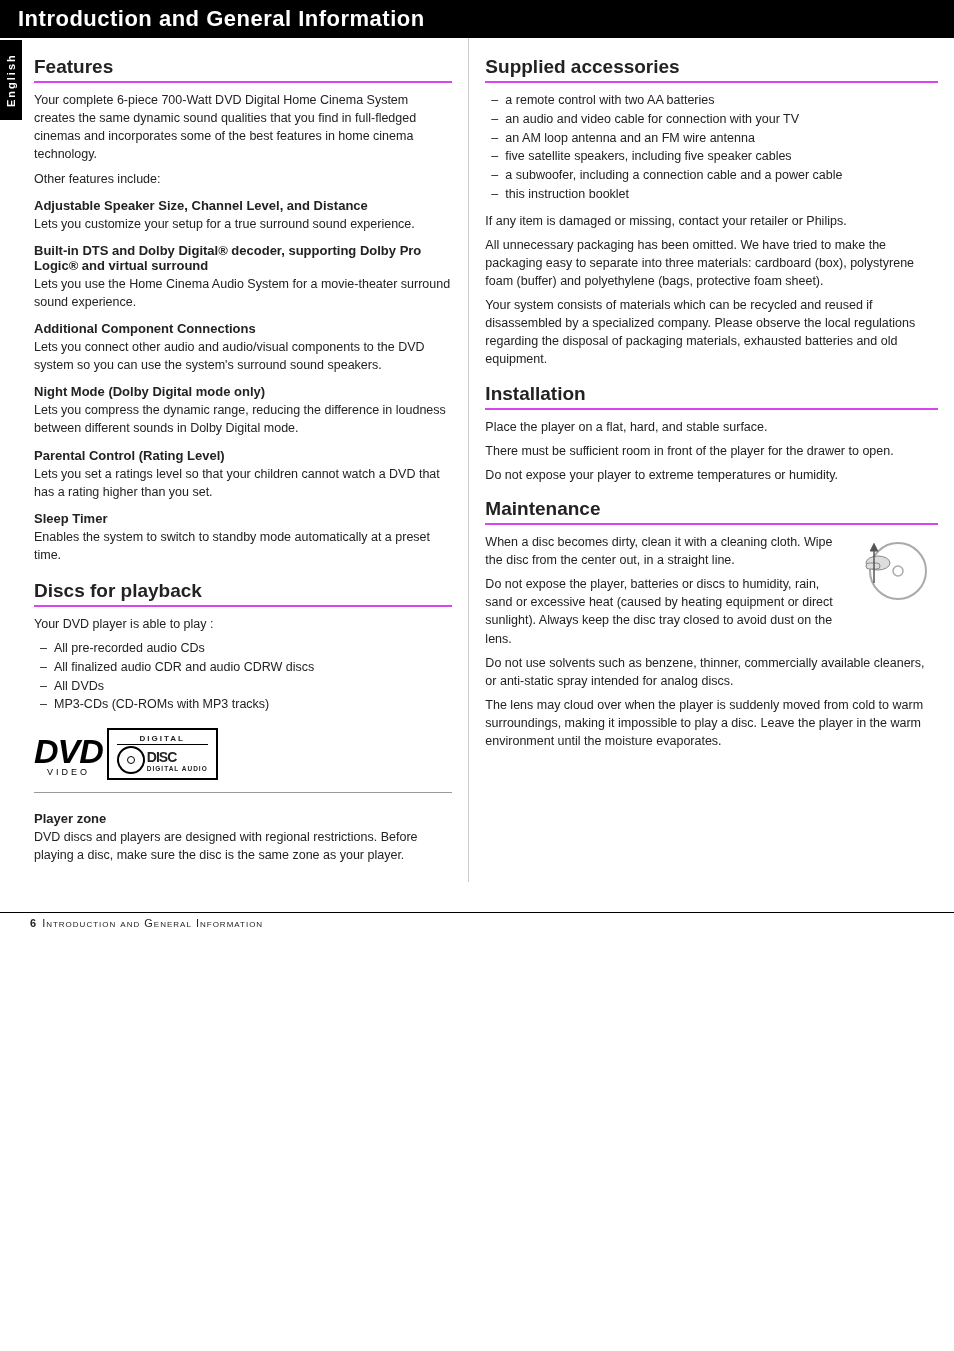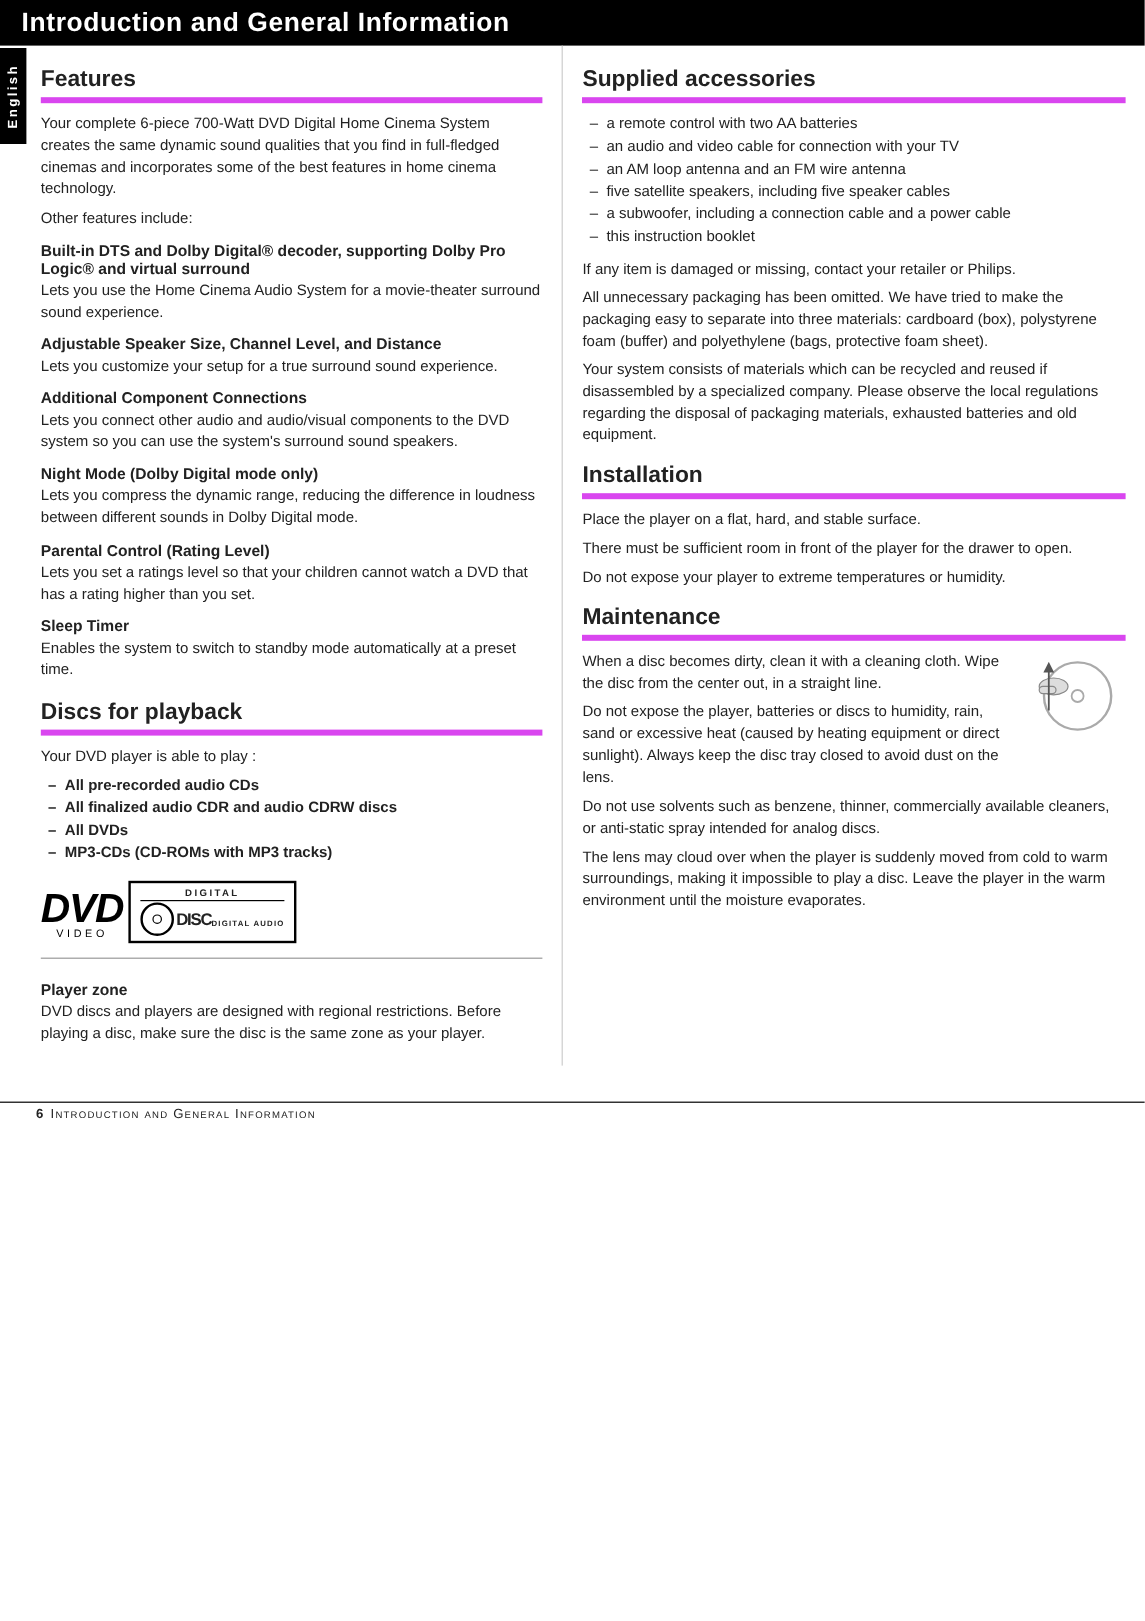--- a/index.html
+++ b/index.html
@@ -59,21 +59,21 @@
 
     .right-col {
       width: 52%;
       padding: 12px 16px 12px 16px;
     }
 
     
     .section-title {
       font-size: 19px;
       font-weight: bold;
-      border-bottom: 5px solid #d946ef;
+      border-bottom: 2px solid #d946ef;
       padding-bottom: 3px;
       margin-bottom: 8px;
       margin-top: 6px;
     }
 
     .subsection-title {
       font-weight: bold;
       font-size: 13px;
       margin-top: 10px;
       margin-bottom: 2px;
@@ -98,21 +98,21 @@
       position: relative;
     }
 
     ul.dash-list li::before {
       content: "–";
       position: absolute;
       left: 0;
     }
 
     ul.dash-list li.bold-item {
-      font-weight: bold;
+      font-weight: normal;
     }
 
     
     .disc-logos {
       display: flex;
       align-items: center;
       gap: 4px;
       margin: 14px 0 12px 0;
     }
 
@@ -243,26 +243,26 @@
 
 <div class="main-content">
 
   <div class="left-col">
 
     <div class="section-title">Features</div>
     <p>Your complete 6-piece 700-Watt DVD Digital Home Cinema System creates the same dynamic sound qualities that you find in full-fledged cinemas and incorporates some of the best features in home cinema technology.</p>
     <p>Other features include:</p>
 
     <div>
+      <div class="subsection-title">Adjustable Speaker Size, Channel Level, and Distance</div>
+      <p>Lets you customize your setup for a true surround sound experience.</p>
+    </div>
+    <div>
       <div class="subsection-title">Built-in DTS and Dolby Digital® decoder, supporting Dolby Pro Logic® and virtual surround</div>
       <p>Lets you use the Home Cinema Audio System for a movie-theater surround sound experience.</p>
-    </div>
-    <div>
-      <div class="subsection-title">Adjustable Speaker Size, Channel Level, and Distance</div>
-      <p>Lets you customize your setup for a true surround sound experience.</p>
     </div>
     <div>
       <div class="subsection-title">Additional Component Connections</div>
       <p>Lets you connect other audio and audio/visual components to the DVD system so you can use the system's surround sound speakers.</p>
     </div>
     <div>
       <div class="subsection-title">Night Mode (Dolby Digital mode only)</div>
       <p>Lets you compress the dynamic range, reducing the difference in loudness between different sounds in Dolby Digital mode.</p>
     </div>
     <div>
@@ -287,21 +287,21 @@
 
       <div class="dvd-logo-block">
         <div class="dvd-text">DVD</div>
         <div class="dvd-video-text">VIDEO</div>
       </div>
 
       <div class="cd-logo-block">
         <div class="compact-text">DIGITAL</div>
         <div class="disc-icon-area">
           <div class="disc-circle"></div>
-          <div style="display:flex;align-items:flex-end;">
+          <div style="display:flex;flex-direction:column;align-items:flex-start;">
             <span style="font-size:14px;font-weight:900;letter-spacing:-1px;">DISC</span>
             <span class="digital-audio-text">DIGITAL AUDIO</span>
           </div>
         </div>
       </div>
     </div>
 
     <div class="player-zone-section">
       <div class="subsection-title">Player zone</div>
       <p>DVD discs and players are designed with regional restrictions. Before playing a disc, make sure the disc is the same zone as your player.</p>

